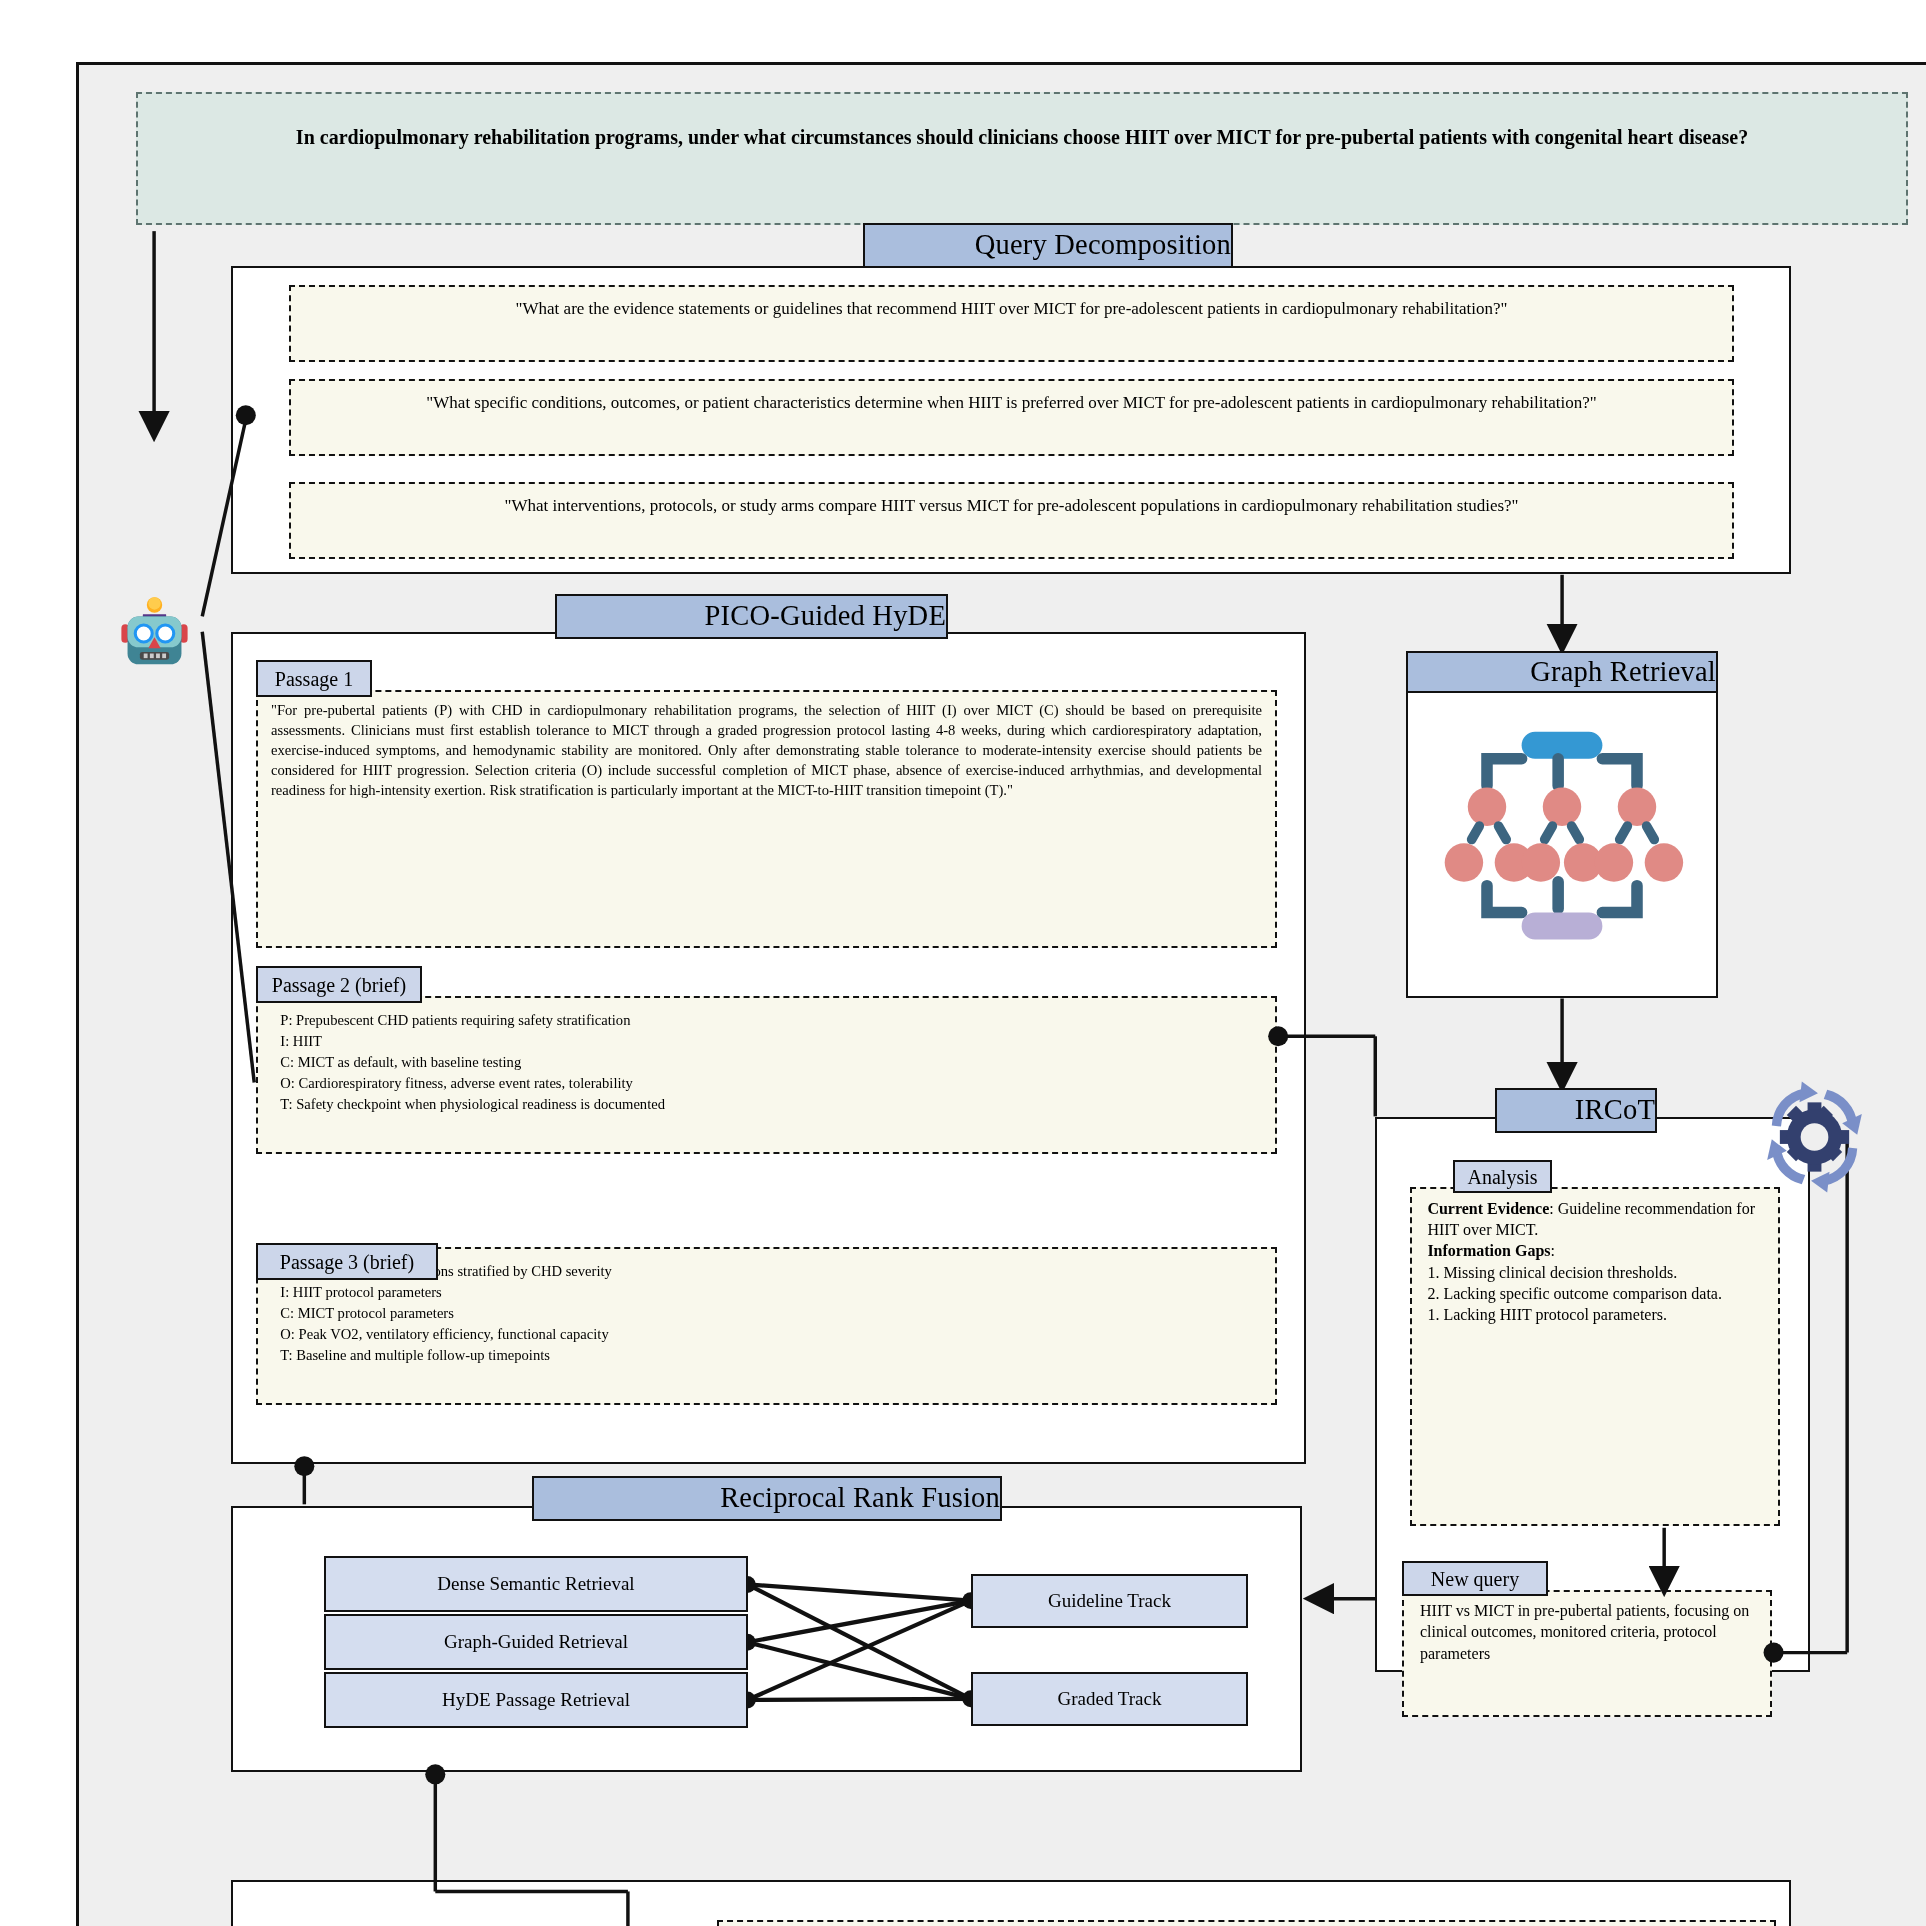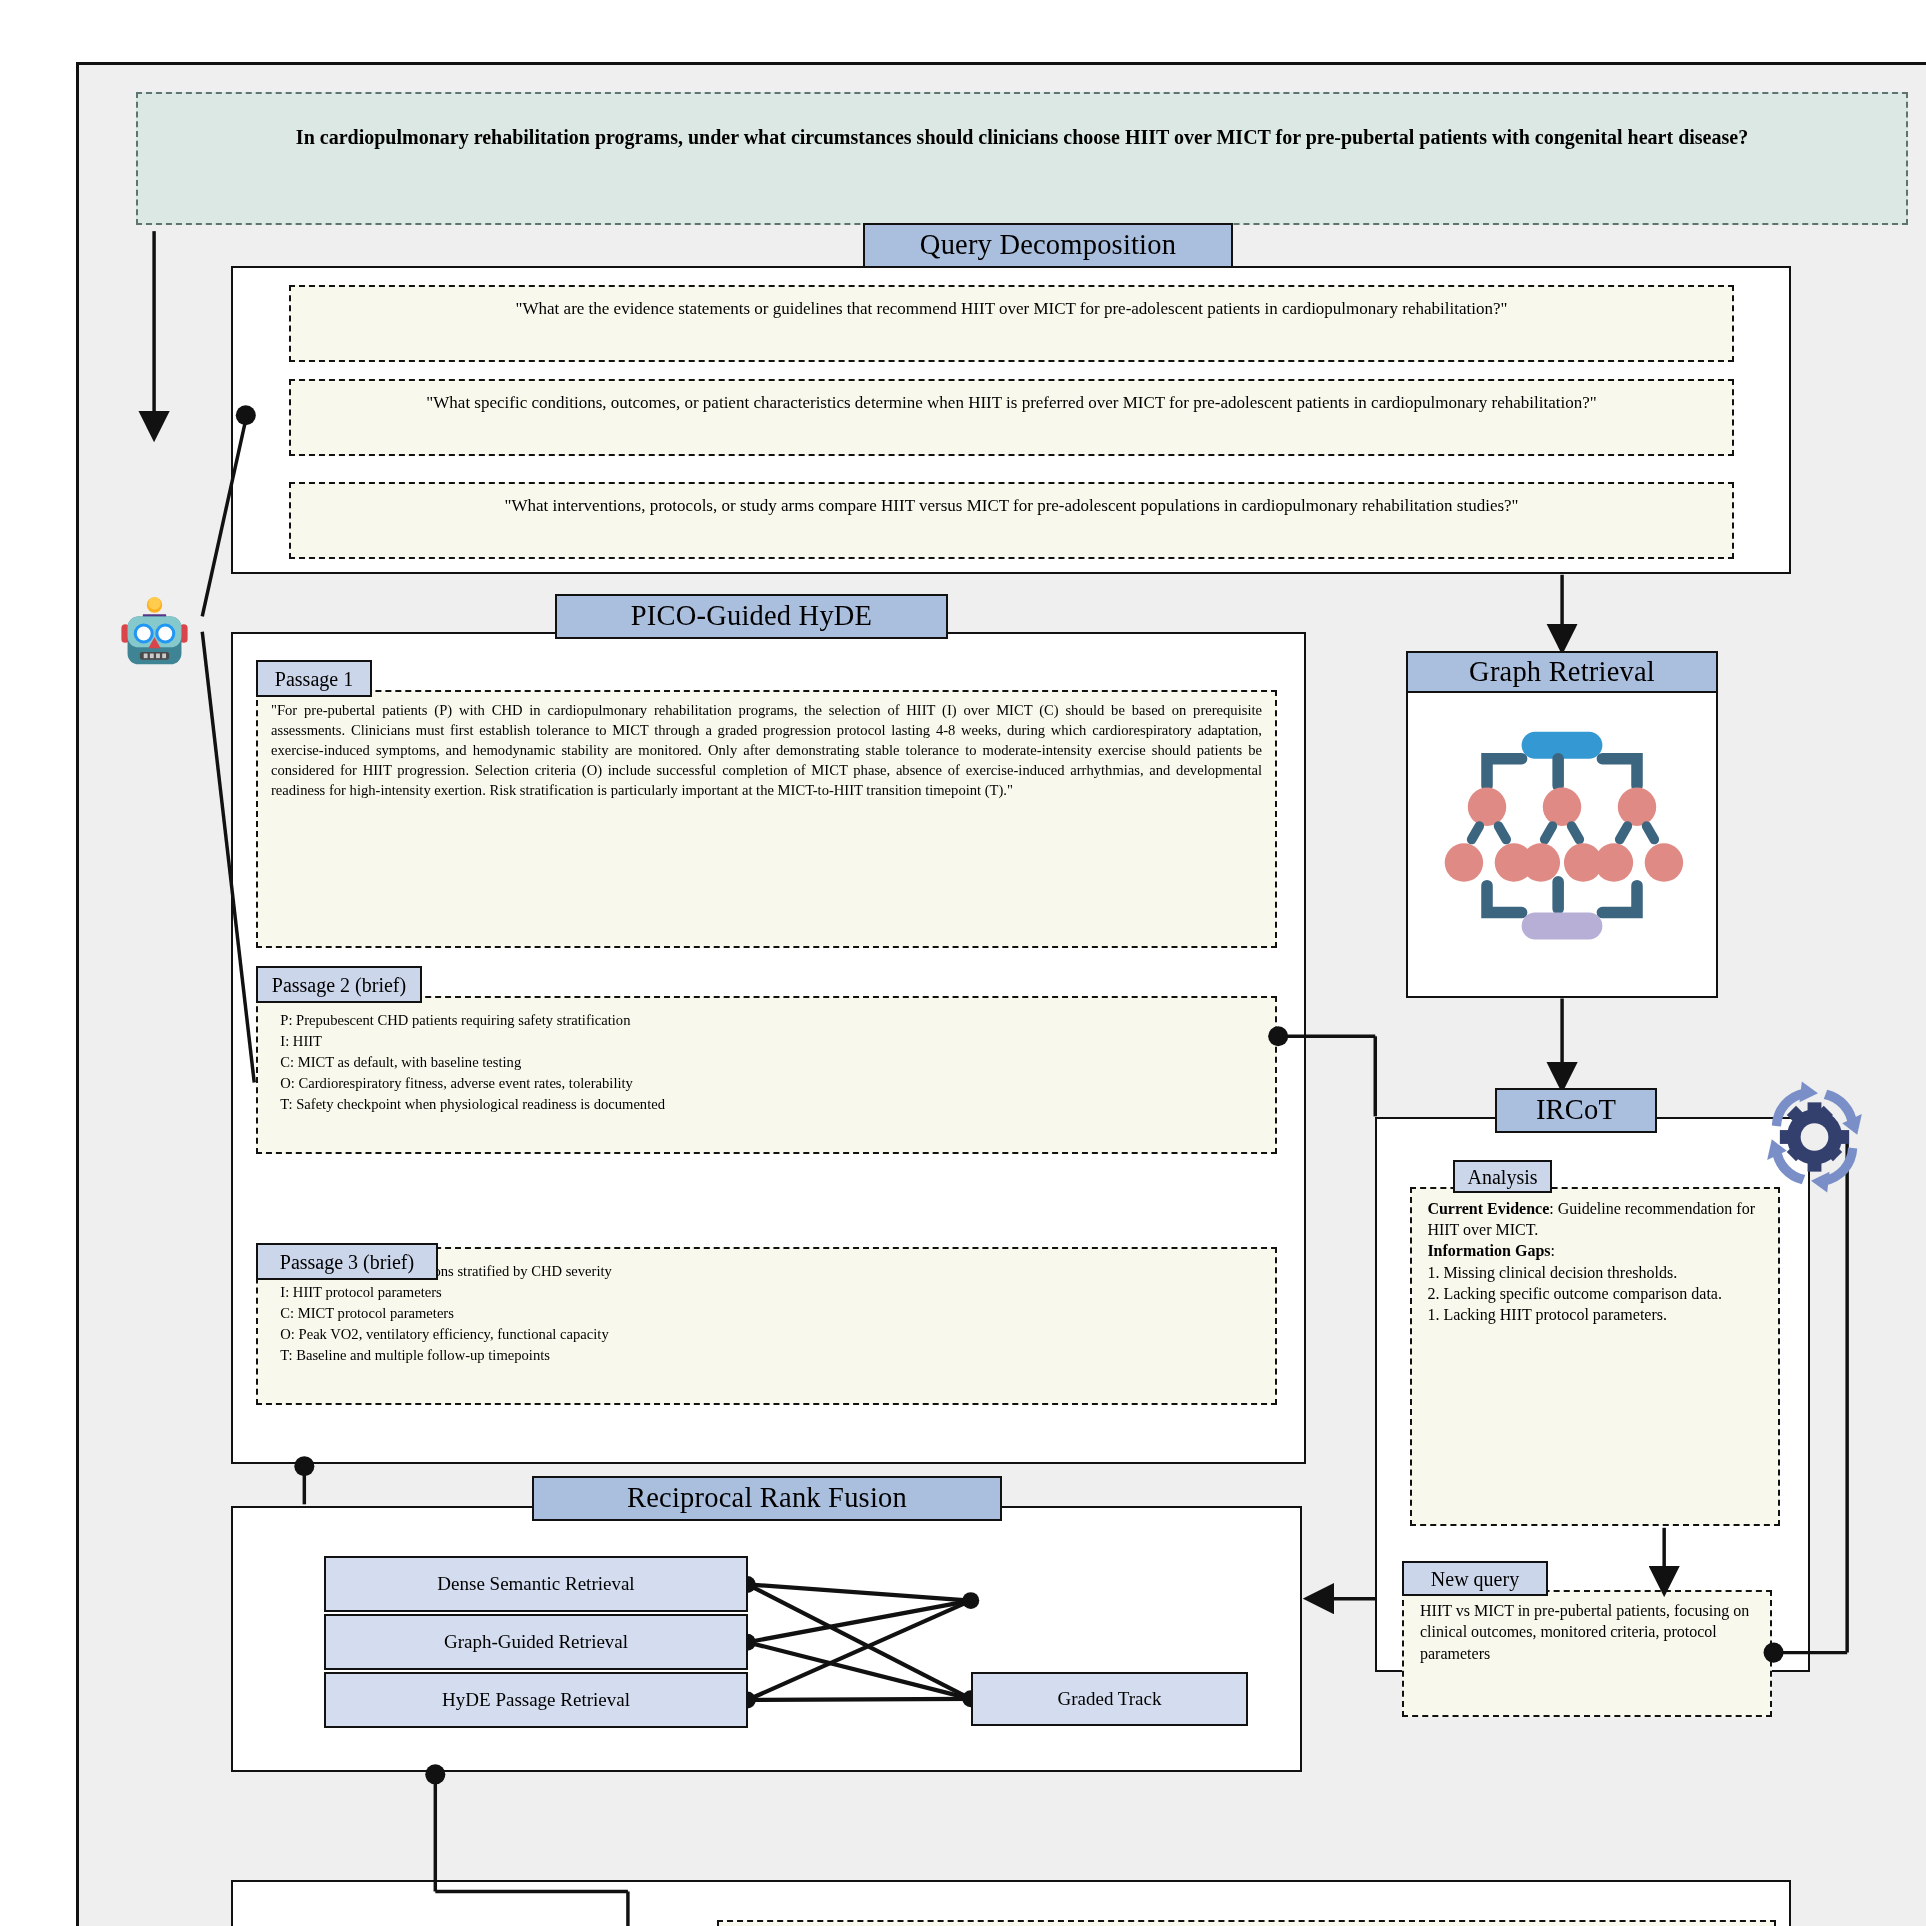--- a/index.html
+++ b/index.html
@@ -15,21 +15,21 @@
   #outer-frame{
     position:absolute;left:76px;top:62px;width:1899px;height:2847px;
     background:#efefef;border:3.5px solid #111;box-sizing:border-box;
   }
   
   .panel{
     position:absolute;background:#ffffff;border:2.7px solid #111;box-sizing:border-box;
   }
   .hdr{
     position:absolute;background:#aabedd;border:2.7px solid #111;box-sizing:border-box;
-    display:flex;align-items:center;justify-content:center;
+    display:flex;align-items:center;justify-content:flex-end;
     font-size:28.5px;line-height:1;letter-spacing:0.2px;white-space:nowrap;z-index:40;
   }
   .tag{
     position:absolute;background:#ccd6ea;border:2.3px solid #111;box-sizing:border-box;
     display:flex;align-items:center;justify-content:center;
     font-size:20px;line-height:1;white-space:nowrap;z-index:45;padding:0 5.4px;
   }
   .dbox{
     position:absolute;background:#f9f8ec;border:2.7px dashed #111;box-sizing:border-box;
   }
@@ -221,20 +221,23 @@
   </div>
   <div class="bluebox" style="left:324px;top:1556px;width:424px;height:56px;">
     <span>Dense Semantic Retrieval</span>
   </div>
   <div class="bluebox" style="left:324px;top:1614px;width:424px;height:56px;">
     <span>Graph-Guided Retrieval</span>
   </div>
   <div class="bluebox" style="left:324px;top:1672px;width:424px;height:56px;">
     <span>HyDE Passage Retrieval</span>
   </div>
+  <div class="bluebox" style="left:971px;top:1574px;width:277px;height:54px;">
+    <span>Guideline Track</span>
+  </div>
   <div class="bluebox" style="left:971px;top:1672px;width:277px;height:54px;">
     <span>Graded Track</span>
   </div>
 
   <div class="panel" style="left:231px;top:1880px;width:1560px;height:470px;"></div>
 
   <div class="dbox" style="left:717px;top:1920px;width:1059px;height:89px;">
     <div class="stext">"HIIT has been used in individuals with cardiac transplantation with positive results. Work/rest intervals are similar to those recommended for individuals with HF with the exception that HR is not as useful a guide of intensity..."</div>
   </div>
 

